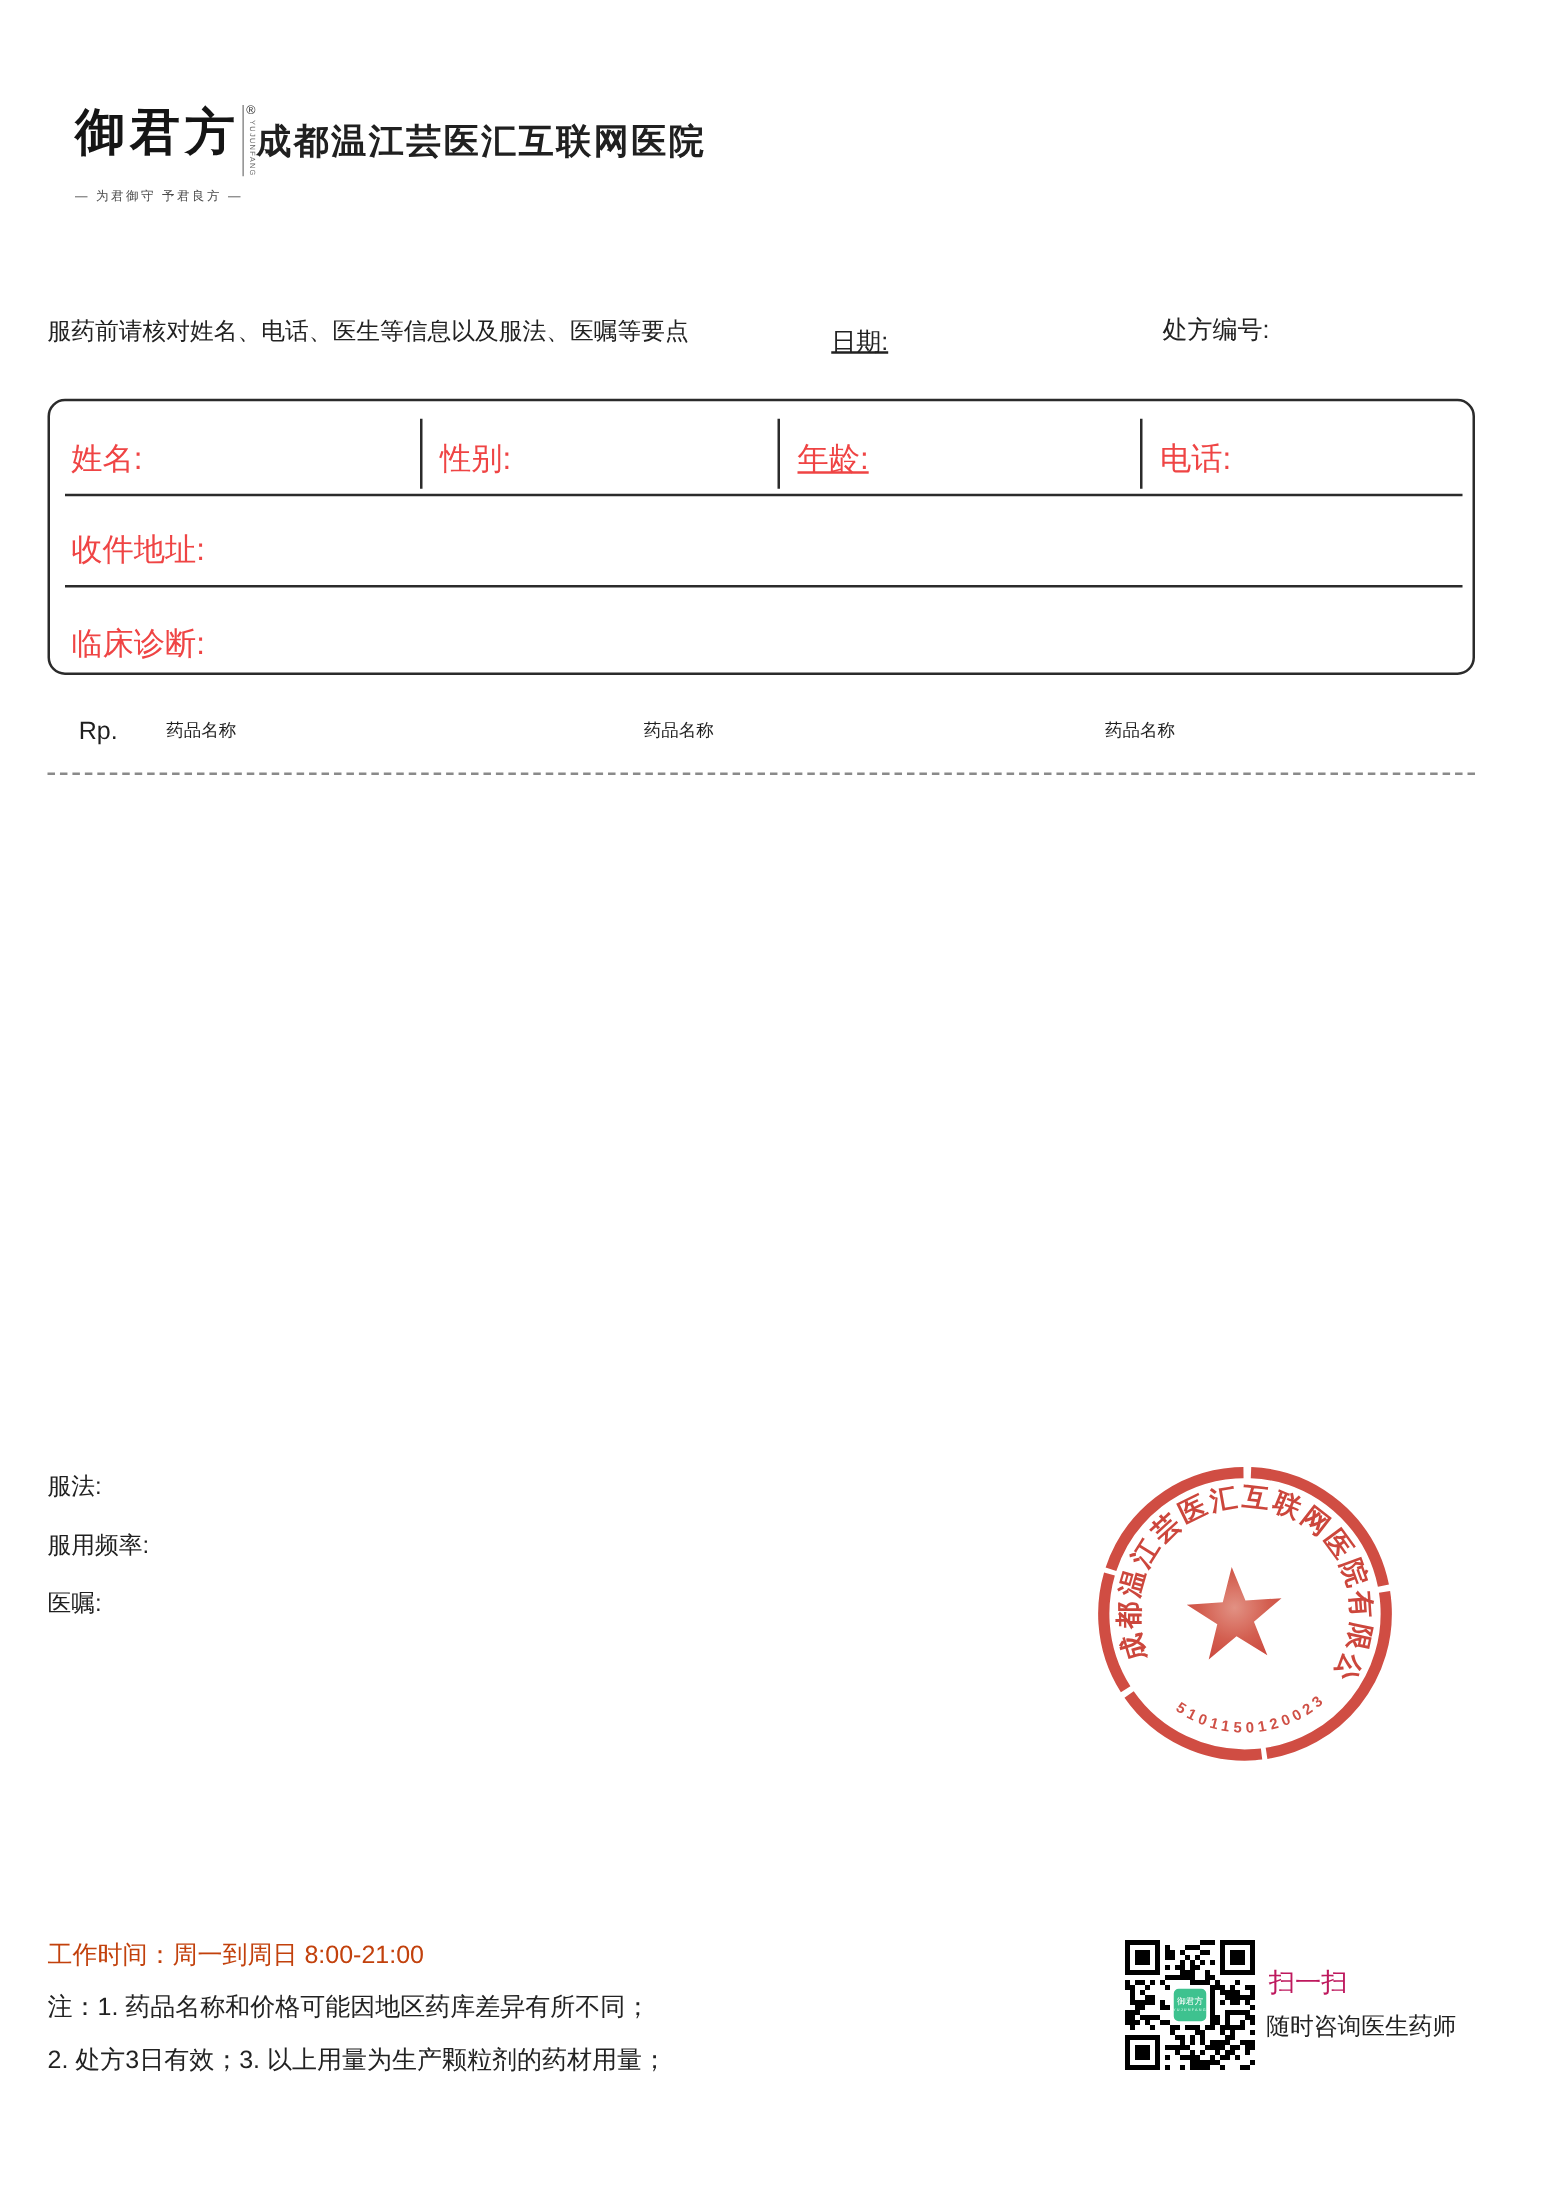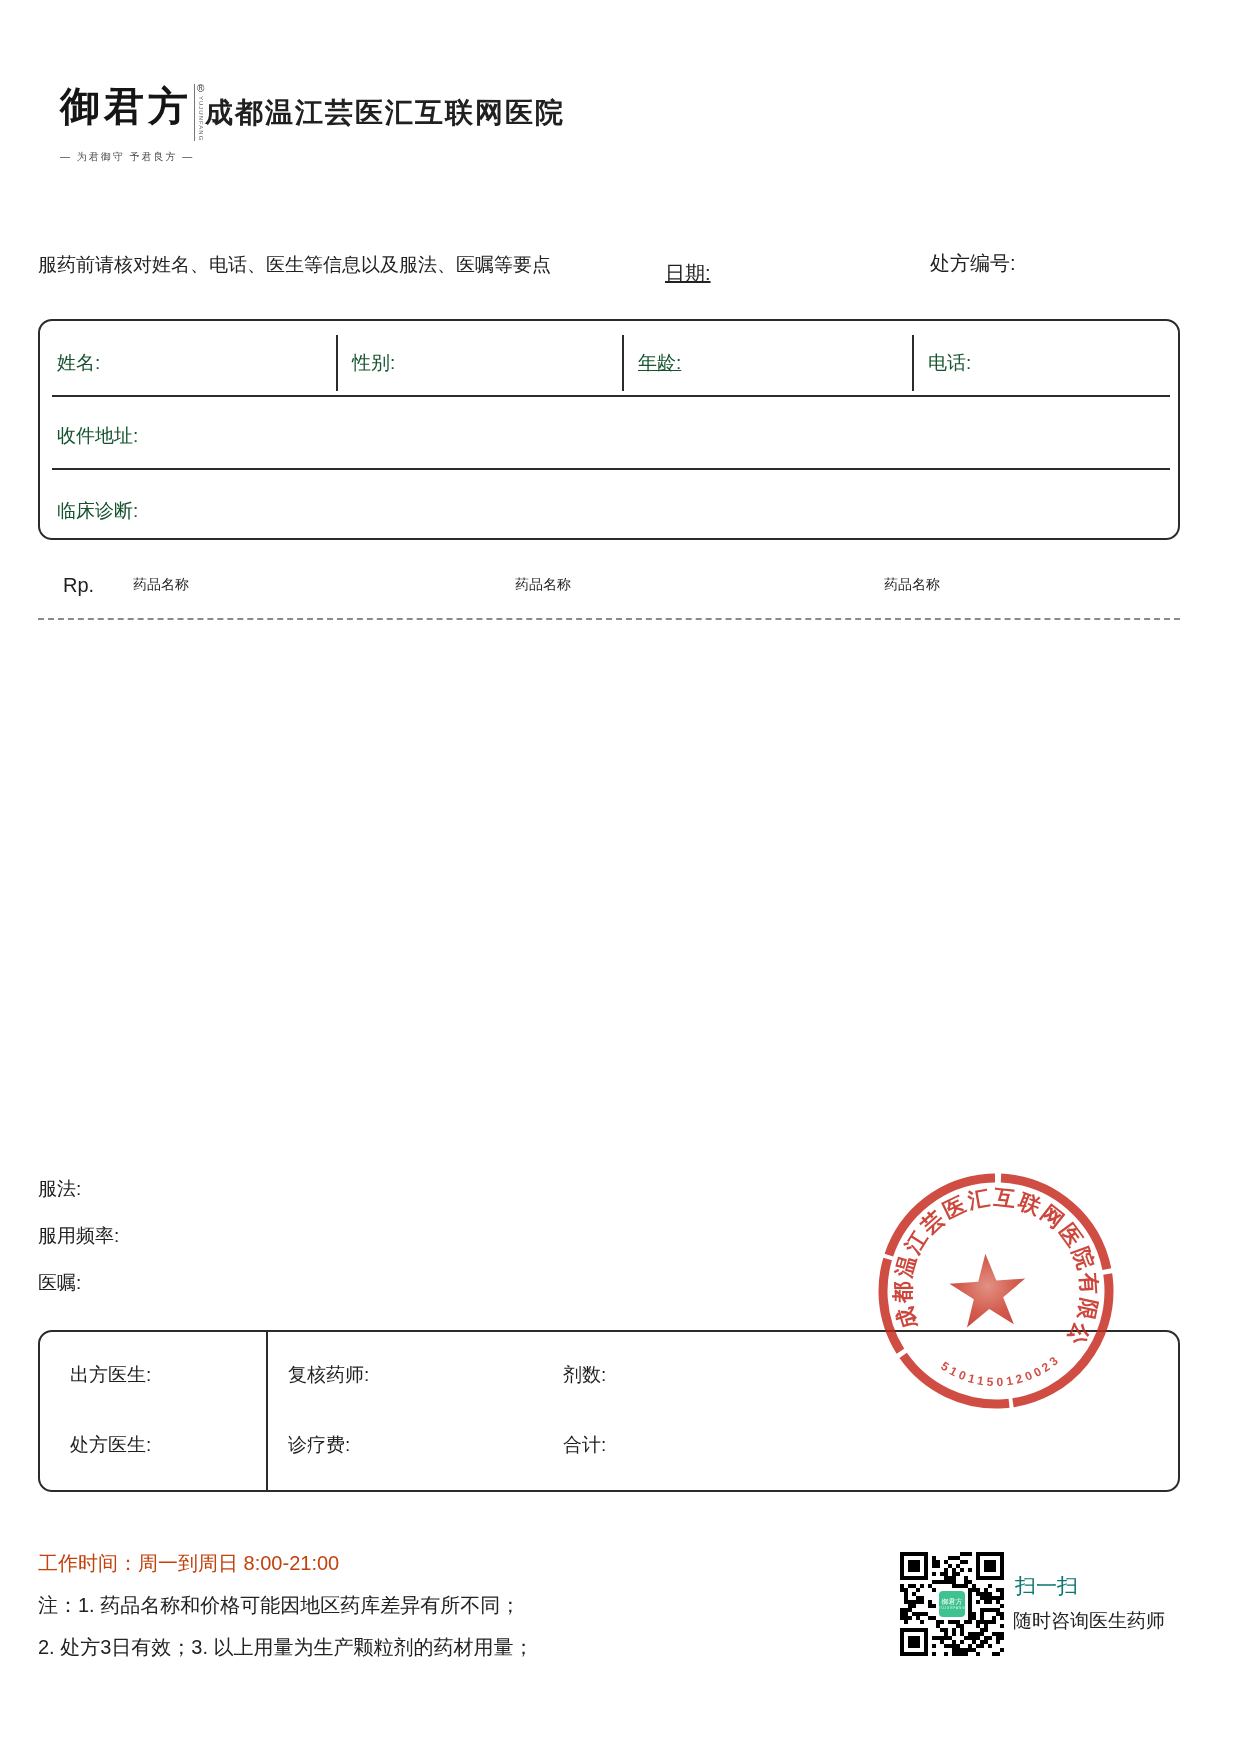--- a/index.html
+++ b/index.html
@@ -18,21 +18,21 @@
   .hospital-title { position:absolute; left:205px; top:94px; font-size:28px; font-weight:bold; letter-spacing:2px; color:#202020; }
 
   
   .notice { position:absolute; left:38px; top:252px; font-size:19px; color:#222; }
   .date-label { position:absolute; left:665px; top:260px; font-size:20px; color:#222;text-decoration:underline; }
   .rxno-label { position:absolute; left:930px; top:250px; font-size:20px; color:#222; }
 
   
   .patient-box { position:absolute; left:38px; top:319px; width:1142px; height:221px;
                  border:2.5px solid #2b2b2b; border-radius:14px; }
-  .pb-label { position:absolute; font-size:19px; color:#14532d; }
+  .pb-label { position:absolute; font-size:25px; color:#ef4444; }
   .vdiv { position:absolute; top:14px; height:56px; width:2px; background:#2b2b2b; }
   .hline { position:absolute; left:12px; width:1118px; height:2px; background:#2b2b2b; }
 
   
   .rp-label { position:absolute; left:63px; top:574px; font-size:20px; color:#1f1f1f; }
   .drug-col { position:absolute; top:576px; font-size:14px; color:#1f1f1f; }
   .dash-line { position:absolute; left:38px; top:618px; width:1142px; border-top:2.5px dashed #8a8a8a; }
 
   
   .dir-label { position:absolute; left:38px; font-size:19px; color:#1f1f1f; }
@@ -51,21 +51,21 @@
   .note1 { position:absolute; left:38px; top:1592px; font-size:20px; color:#222; }
   .note2 { position:absolute; left:38px; top:1634px; font-size:20px; color:#222; }
 
   .qr { position:absolute; left:900px; top:1552px; width:104px; height:104px; }
   .qr svg { width:104px; height:104px; display:block; }
   .qr-badge { position:absolute; left:37px; top:37px; width:30px; height:30px; border-radius:6px;
               background:#3ec28f; border:2px solid #fff; display:flex; flex-direction:column;
               align-items:center; justify-content:center; }
   .qr-badge-text { color:#fff; font-size:7px; line-height:8px; white-space:nowrap; }
   .qr-badge-sub { color:#e8fff5; font-size:3px; line-height:4px; letter-spacing:1px; }
-  .scan-label { position:absolute; left:1015px; top:1572px; font-size:21px; color:#0f766e; }
+  .scan-label { position:absolute; left:1015px; top:1572px; font-size:21px; color:#be185d; }
   .scan-sub { position:absolute; left:1013px; top:1608px; font-size:19px; color:#222; }
 </style>
 </head>
 <body>
 
 <div class="page">
 
   <div class="logo-block">
     <div class="logo-row">
       <div class="logo-text">御君方</div>
@@ -99,29 +99,20 @@
   <div class="rp-label">Rp.</div>
   <div class="drug-col" style="left:133px;">药品名称</div>
   <div class="drug-col" style="left:515px;">药品名称</div>
   <div class="drug-col" style="left:884px;">药品名称</div>
   <div class="dash-line"></div>
 
   <div class="dir-label" style="top:1176px;">服法:</div>
   <div class="dir-label" style="top:1223px;">服用频率:</div>
   <div class="dir-label" style="top:1270px;">医嘱:</div>
 
-  <div class="signoff-box">
-    <div class="so-vdiv"></div>
-    <div class="so-label" style="left:30px; top:30px;">出方医生:</div>
-    <div class="so-label" style="left:30px; top:100px;">处方医生:</div>
-    <div class="so-label" style="left:248px; top:30px;">复核药师:</div>
-    <div class="so-label" style="left:523px; top:30px;">剂数:</div>
-    <div class="so-label" style="left:248px; top:100px;">诊疗费:</div>
-    <div class="so-label" style="left:523px; top:100px;">合计:</div>
-  </div>
 
   <svg class="stamp" viewBox="0 0 250 250">
     <defs>
       <path id="ringTextPath" d="M 44.2 154.4 A 86 86 0 1 1 190.9 180.3" fill="none"></path>
       <path id="serialPath" d="M 63.9 197.8 A 95 95 0 0 0 186.1 197.8" fill="none"></path>
       <radialGradient id="starGrad" cx="50%" cy="45%" r="60%">
         <stop offset="0%" stop-color="#e2National"></stop>
       </radialGradient>
       <radialGradient id="starFill" cx="50%" cy="45%" r="65%">
         <stop offset="0%" stop-color="#dd7f6f"></stop>

